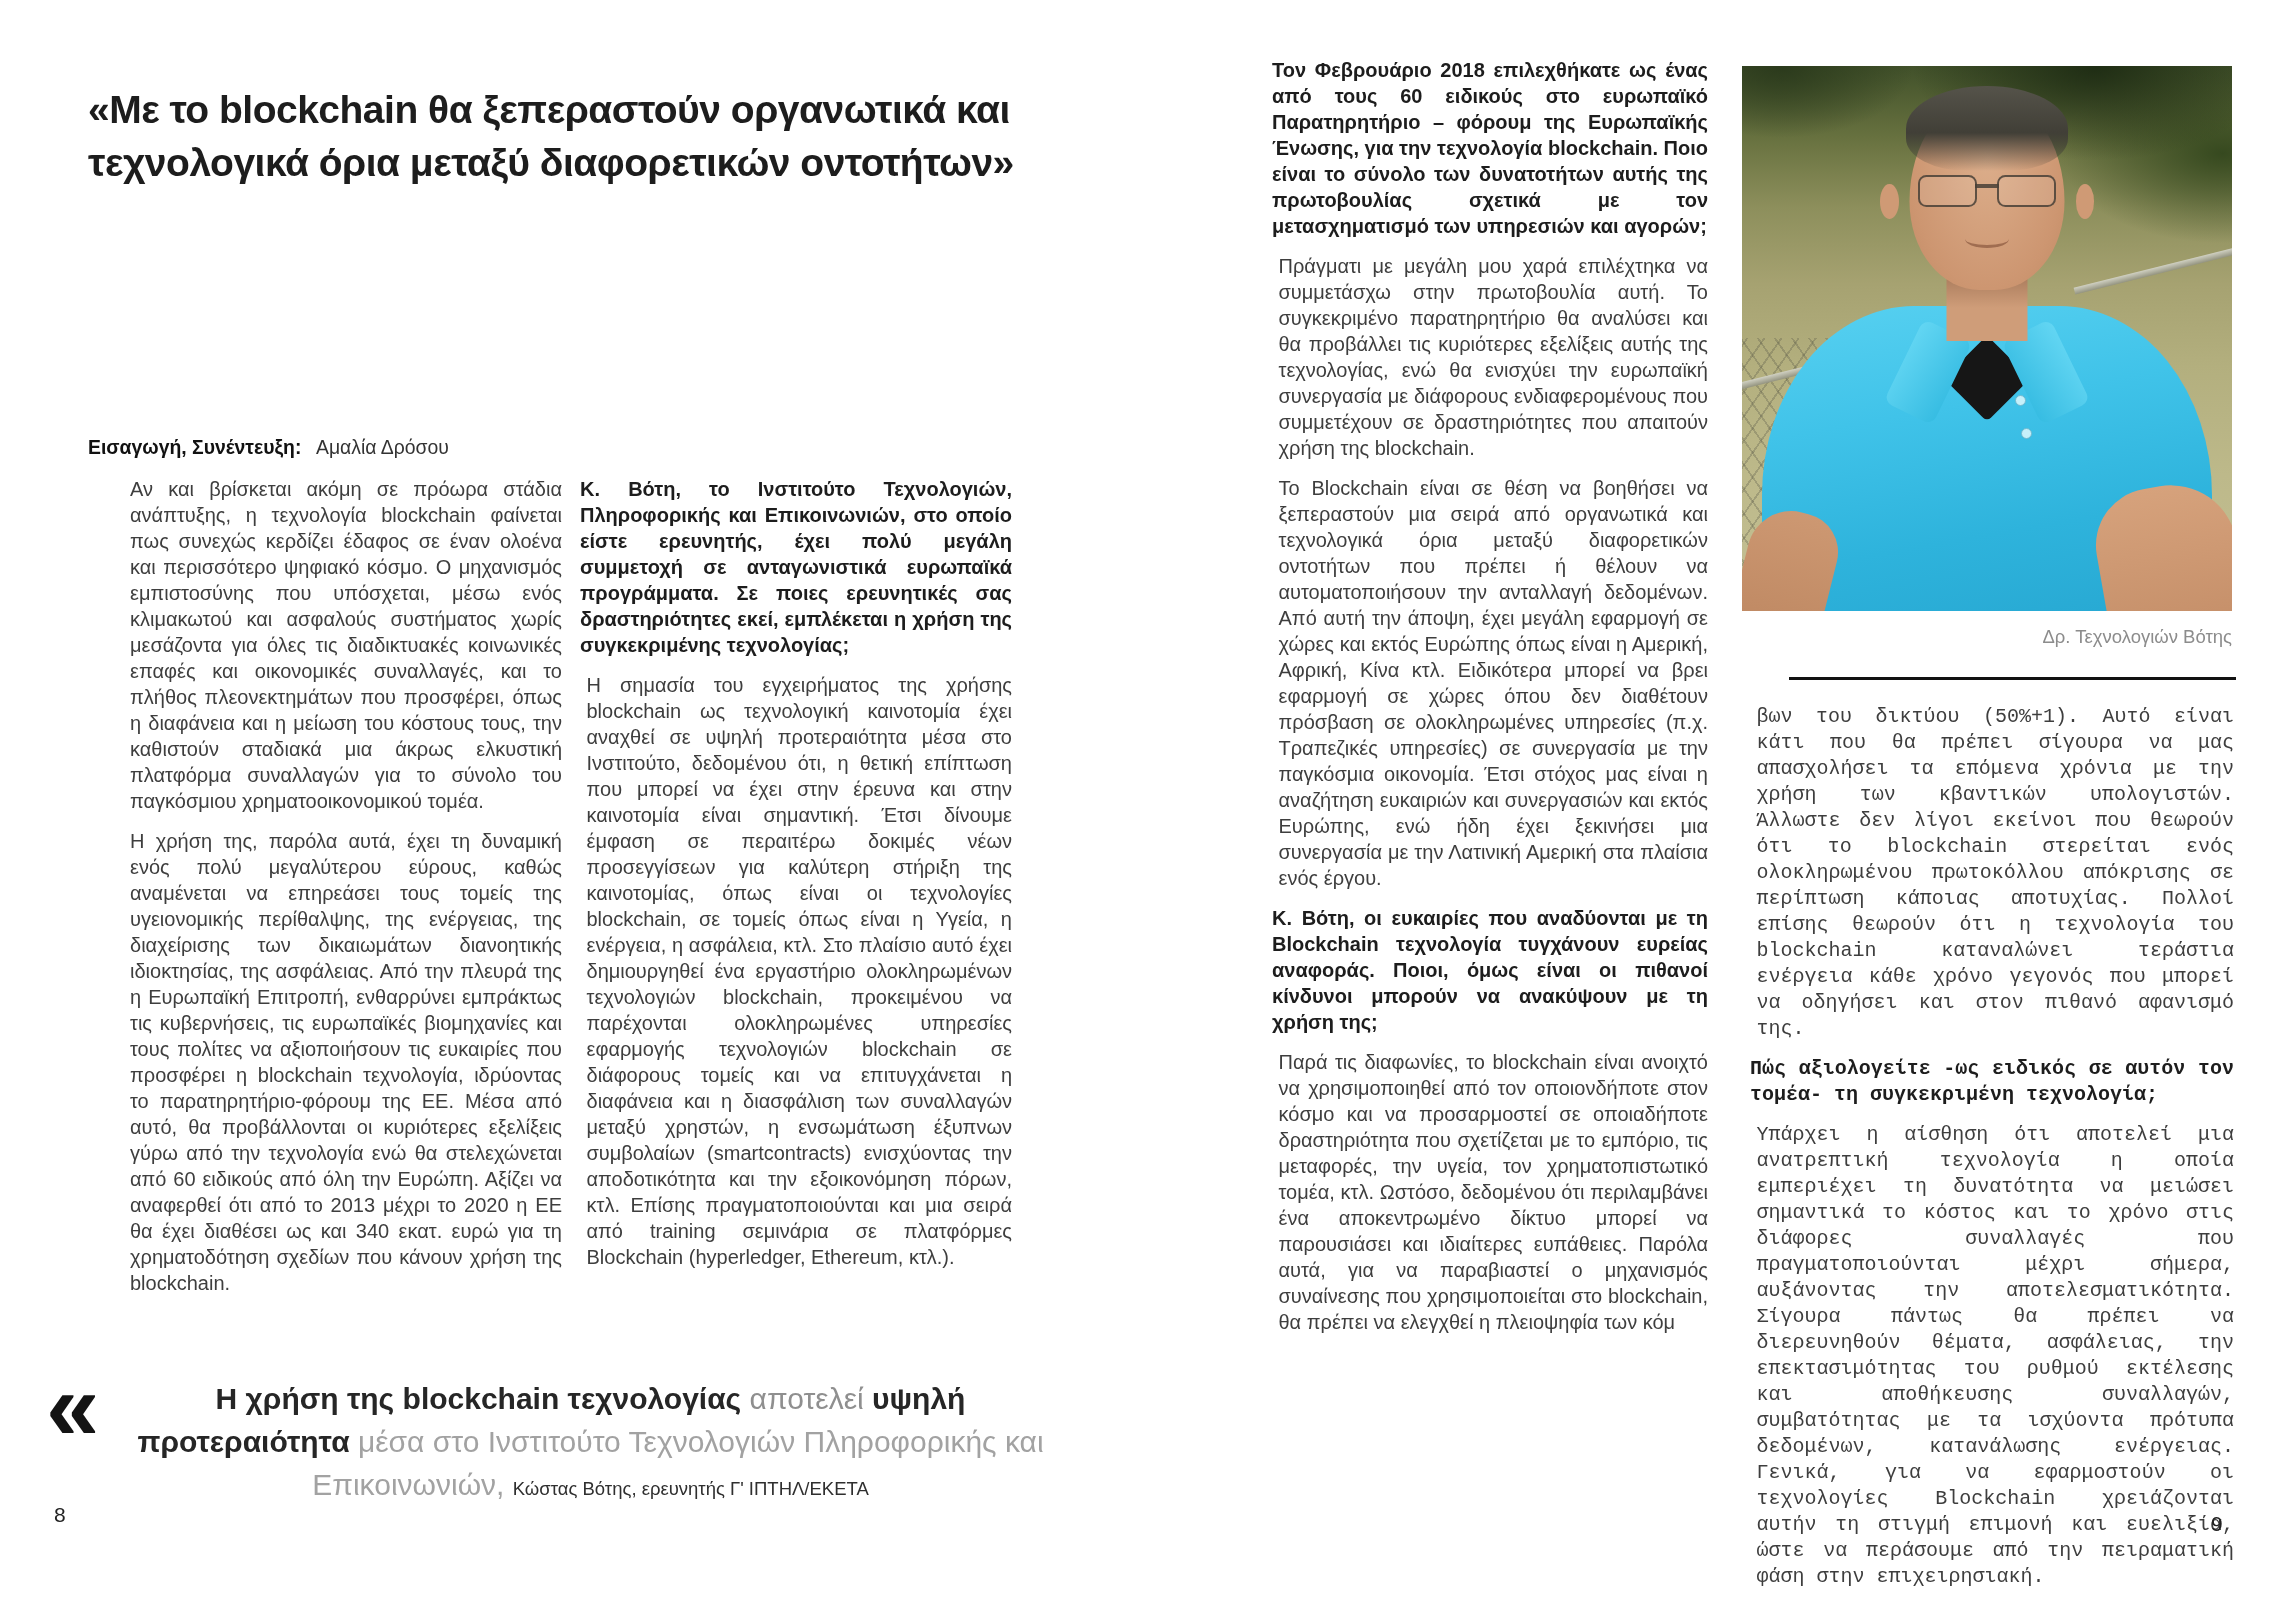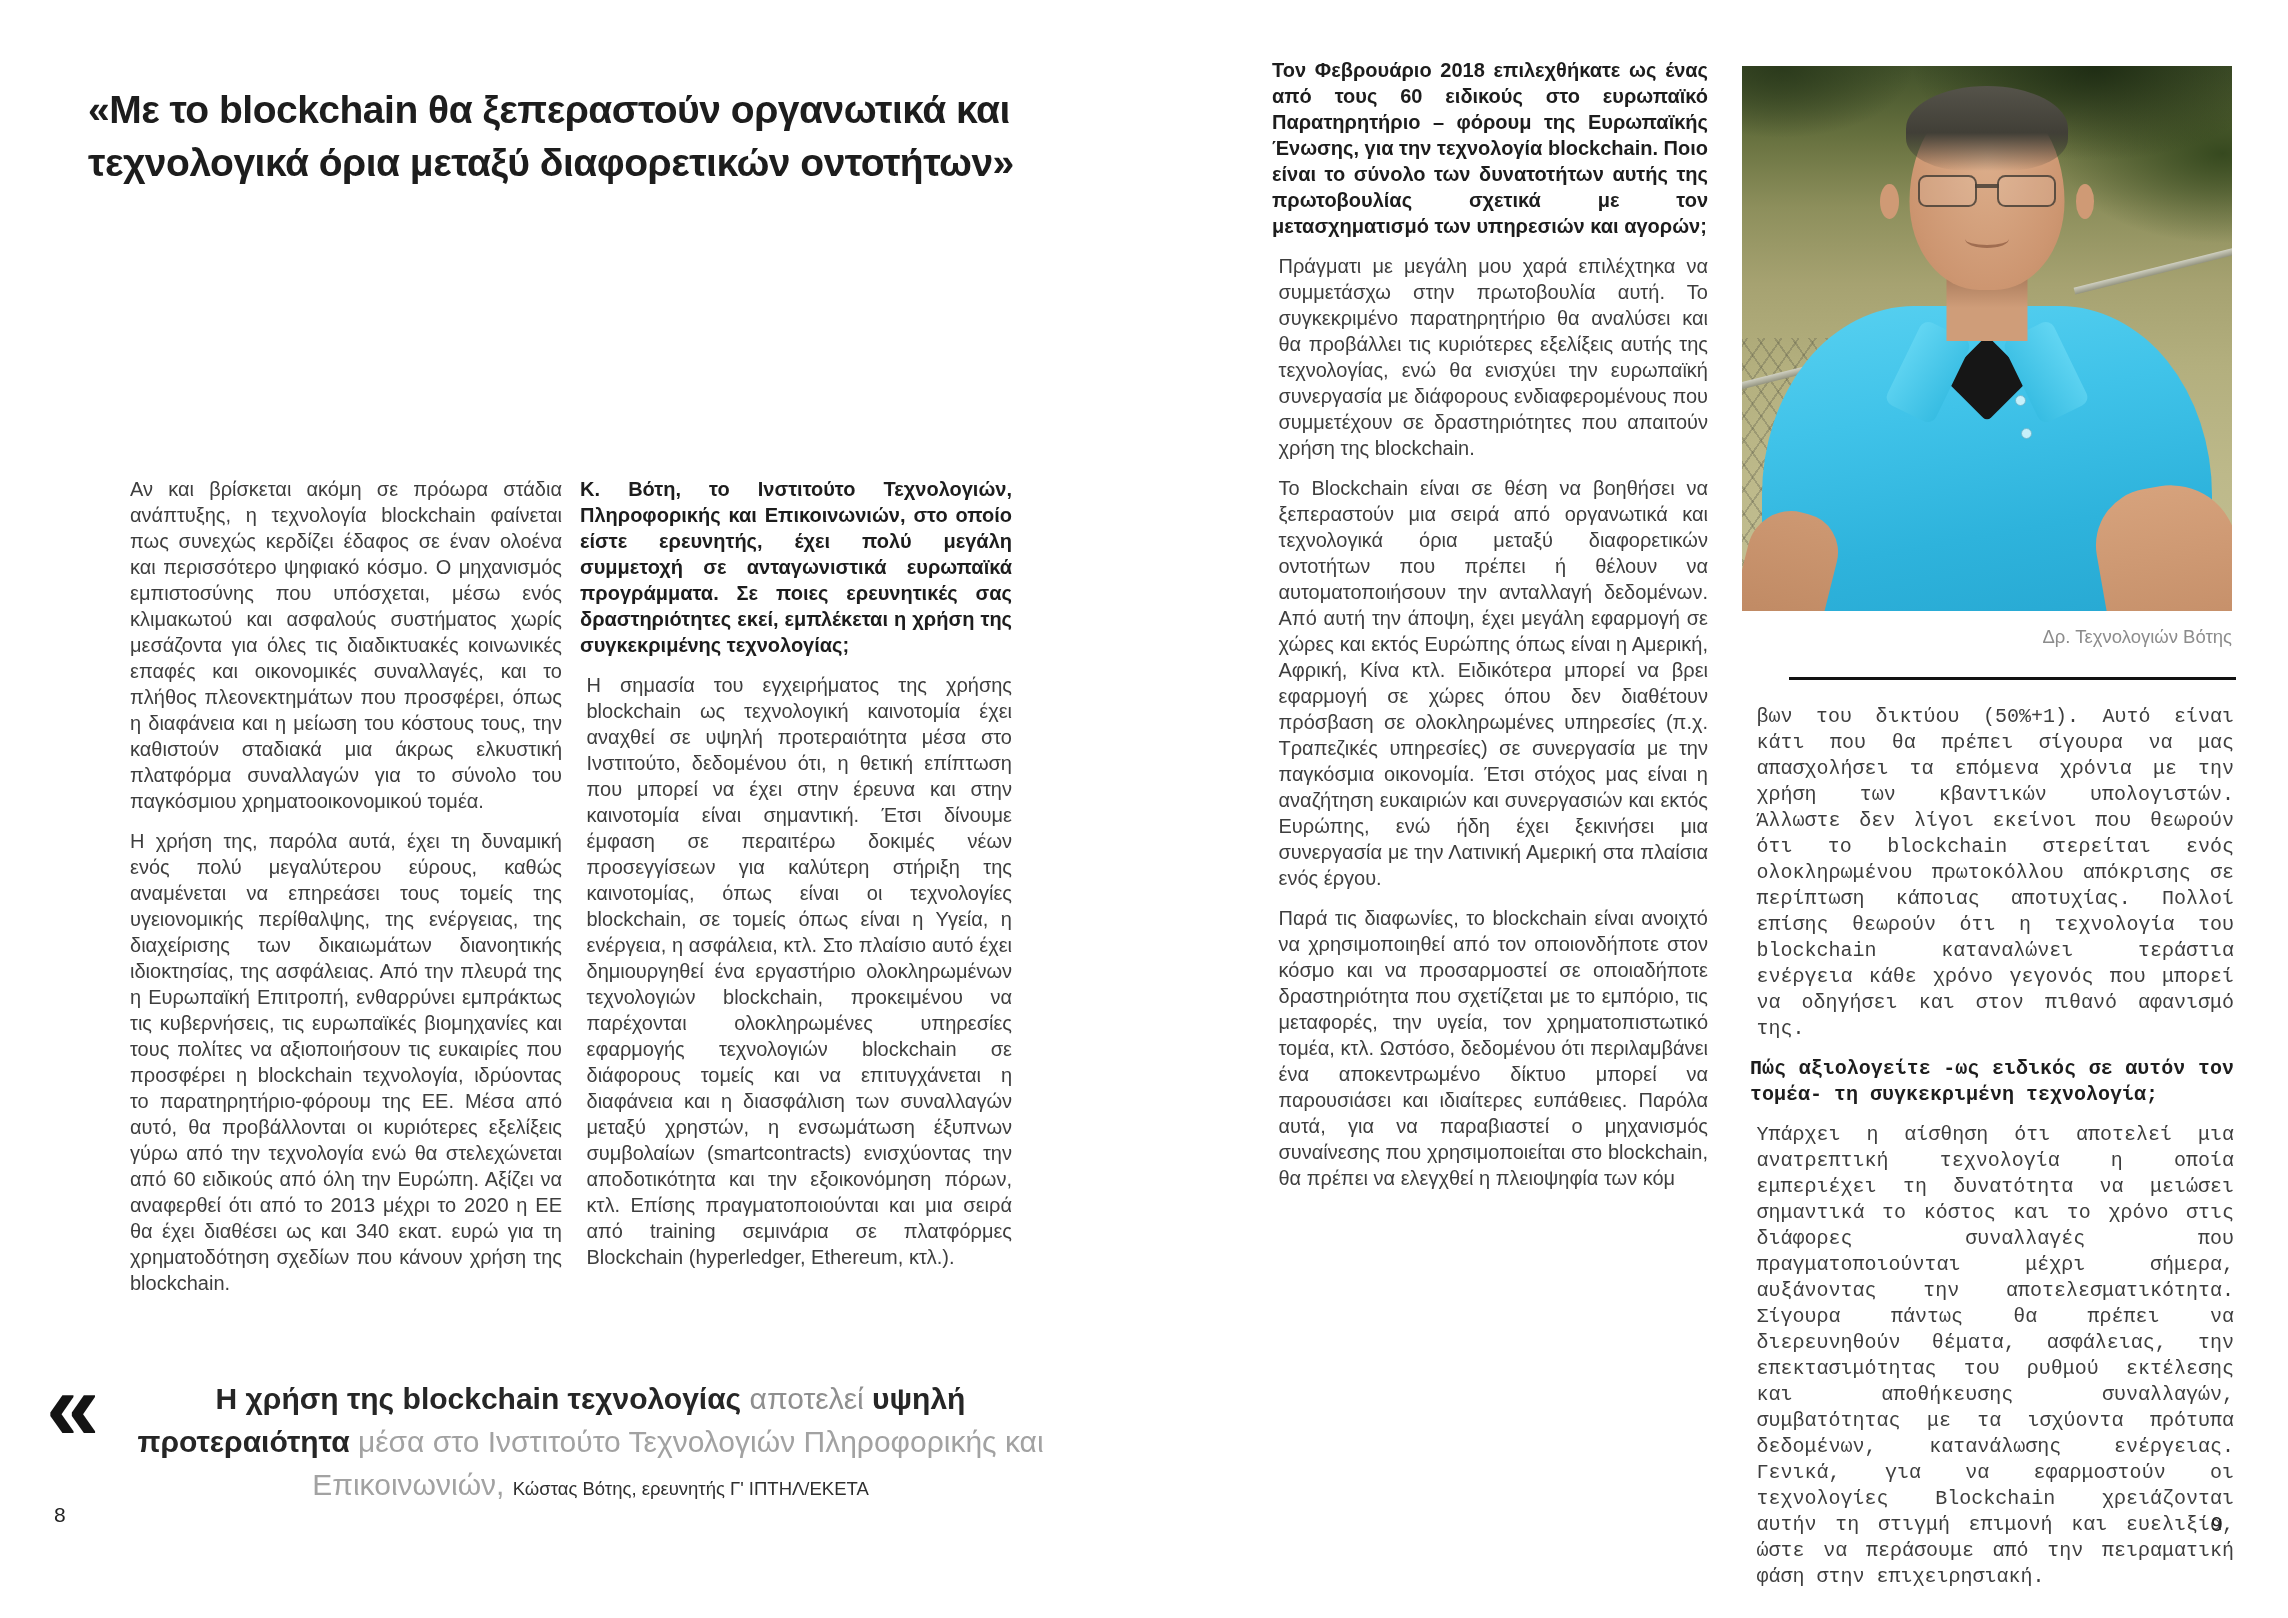--- a/index.html
+++ b/index.html
@@ -96,20 +96,24 @@
   .rule{left:1789px;top:677px;width:447px;height:2.8px;background:#121212;}
 </style>
 </head>
 <body>
 
 <div class="sheet">
 
   <h1 class="abs title">«Με το blockchain θα ξεπεραστούν οργανωτικά και τεχνολογικά όρια μεταξύ διαφορετικών οντοτήτων»</h1>
 
 
+  <p class="abs byline">
+    <b>Εισαγωγή, Συνέντευξη:</b>
+    <span class="name">Αμαλία Δρόσου</span>
+  </p>
 
   <div class="col col1">
     <p>Αν και βρίσκεται ακόμη σε πρόωρα στάδια ανάπτυξης, η τεχνολογία blockchain φαίνεται πως συνεχώς κερδίζει έδαφος σε έναν ολοένα και περισσότερο ψηφιακό κόσμο. Ο μηχανισμός εμπιστοσύνης που υπόσχεται, μέσω ενός κλιμακωτού και ασφαλούς συστήματος χωρίς μεσάζοντα για όλες τις διαδικτυακές κοινωνικές επαφές και οικονομικές συναλλαγές, και το πλήθος πλεονεκτημάτων που προσφέρει, όπως η διαφάνεια και η μείωση του κόστους τους, την καθιστούν σταδιακά μια άκρως ελκυστική πλατφόρμα συναλλαγών για το σύνολο του παγκόσμιου χρηματοοικονομικού τομέα.</p>
     <p>Η χρήση της, παρόλα αυτά, έχει τη δυναμική ενός πολύ μεγαλύτερου εύρους, καθώς αναμένεται να επηρεάσει τους τομείς της υγειονομικής περίθαλψης, της ενέργειας, της διαχείρισης των δικαιωμάτων διανοητικής ιδιοκτησίας, της ασφάλειας. Από την πλευρά της η Ευρωπαϊκή Επιτροπή, ενθαρρύνει εμπράκτως τις κυβερνήσεις, τις ευρωπαϊκές βιομηχανίες και τους πολίτες να αξιοποιήσουν τις ευκαιρίες που προσφέρει η blockchain τεχνολογία, ιδρύοντας το παρατηρητήριο-φόρουμ της ΕΕ. Μέσα από αυτό, θα προβάλλονται οι κυριότερες εξελίξεις γύρω από την τεχνολογία ενώ θα στελεχώνεται από 60 ειδικούς από όλη την Ευρώπη. Αξίζει να αναφερθεί ότι από το 2013 μέχρι το 2020 η ΕΕ θα έχει διαθέσει ως και 340 εκατ. ευρώ για τη χρηματοδότηση σχεδίων που κάνουν χρήση της blockchain.</p>
   </div>
 
   <div class="col col2">
     <p class="q">Κ. Βότη, το Ινστιτούτο Τεχνολογιών, Πληροφορικής και Επικοινωνιών, στο οποίο είστε ερευνητής, έχει πολύ μεγάλη συμμετοχή σε ανταγωνιστικά ευρωπαϊκά προγράμματα. Σε ποιες ερευνητικές σας δραστηριότητες εκεί, εμπλέκεται η χρήση της συγκεκριμένης τεχνολογίας;</p>
     <p class="a">Η σημασία του εγχειρήματος της χρήσης blockchain ως τεχνολογική καινοτομία έχει αναχθεί σε υψηλή προτεραιότητα μέσα στο Ινστιτούτο, δεδομένου ότι, η θετική επίπτωση που μπορεί να έχει στην έρευνα και στην καινοτομία είναι σημαντική. Έτσι δίνουμε έμφαση σε περαιτέρω δοκιμές νέων προσεγγίσεων για καλύτερη στήριξη της καινοτομίας, όπως είναι οι τεχνολογίες blockchain, σε τομείς όπως είναι η Υγεία, η ενέργεια, η ασφάλεια, κτλ. Στο πλαίσιο αυτό έχει δημιουργηθεί ένα εργαστήριο ολοκληρωμένων τεχνολογιών blockchain, προκειμένου να παρέχονται ολοκληρωμένες υπηρεσίες εφαρμογής τεχνολογιών blockchain σε διάφορους τομείς και να επιτυγχάνεται η διαφάνεια και η διασφάλιση των συναλλαγών μεταξύ χρηστών, η ενσωμάτωση έξυπνων συμβολαίων (smartcontracts) ενισχύοντας την αποδοτικότητα και την εξοικονόμηση πόρων, κτλ. Επίσης πραγματοποιούνται και μια σειρά από training σεμινάρια σε πλατφόρμες Blockchain (hyperledger, Ethereum, κτλ.).</p>
   </div>
@@ -119,20 +123,21 @@
   <div class="abs pullquote">
     <span class="pq-b">Η χρήση της blockchain τεχνολογίας</span><span class="pq-g"> αποτελεί </span><span class="pq-b">υψηλή προτεραιότητα</span><span class="pq-g2"> μέσα στο Ινστιτούτο Τεχνολογιών Πληροφορικής και Επικοινωνιών, </span><span class="pq-attr">Κώστας Βότης, ερευνητής Γ' ΙΠΤΗΛ/ΕΚΕΤΑ</span>
   </div>
 
   <div class="abs pagenum pn8">8</div>
 
   <div class="col colA">
     <p class="q">Τον Φεβρουάριο 2018 επιλεχθήκατε ως ένας από τους 60 ειδικούς στο ευρωπαϊκό Παρατηρητήριο – φόρουμ της Ευρωπαϊκής Ένωσης, για την τεχνολογία blockchain. Ποιο είναι το σύνολο των δυνατοτήτων αυτής της πρωτοβουλίας σχετικά με τον μετασχηματισμό των υπηρεσιών και αγορών;</p>
     <p class="a">Πράγματι με μεγάλη μου χαρά επιλέχτηκα να συμμετάσχω στην πρωτοβουλία αυτή. Το συγκεκριμένο παρατηρητήριο θα αναλύσει και θα προβάλλει τις κυριότερες εξελίξεις αυτής της τεχνολογίας, ενώ θα ενισχύει την ευρωπαϊκή συνεργασία με διάφορους ενδιαφερομένους που συμμετέχουν σε δραστηριότητες που απαιτούν χρήση της blockchain.</p>
     <p class="a">Το Blockchain είναι σε θέση να βοηθήσει να ξεπεραστούν μια σειρά από οργανωτικά και τεχνολογικά όρια μεταξύ διαφορετικών οντοτήτων που πρέπει ή θέλουν να αυτοματοποιήσουν την ανταλλαγή δεδομένων. Από αυτή την άποψη, έχει μεγάλη εφαρμογή σε χώρες και εκτός Ευρώπης όπως είναι η Αμερική, Αφρική, Κίνα κτλ. Ειδικότερα μπορεί να βρει εφαρμογή σε χώρες όπου δεν διαθέτουν πρόσβαση σε ολοκληρωμένες υπηρεσίες (π.χ. Τραπεζικές υπηρεσίες) σε συνεργασία με την παγκόσμια οικονομία. Έτσι στόχος μας είναι η αναζήτηση ευκαιριών και συνεργασιών και εκτός Ευρώπης, ενώ ήδη έχει ξεκινήσει μια συνεργασία με την Λατινική Αμερική στα πλαίσια ενός έργου.</p>
+    <p class="q">Κ. Βότη, οι ευκαιρίες που αναδύονται με τη Blockchain τεχνολογία τυγχάνουν ευρείας αναφοράς. Ποιοι, όμως είναι οι πιθανοί κίνδυνοι μπορούν να ανακύψουν με τη χρήση της;</p>
     <p class="a">Παρά τις διαφωνίες, το blockchain είναι ανοιχτό να χρησιμοποιηθεί από τον οποιονδήποτε στον κόσμο και να προσαρμοστεί σε οποιαδήποτε δραστηριότητα που σχετίζεται με το εμπόριο, τις μεταφορές, την υγεία, τον χρηματοπιστωτικό τομέα, κτλ. Ωστόσο, δεδομένου ότι περιλαμβάνει ένα αποκεντρωμένο δίκτυο μπορεί να παρουσιάσει και ιδιαίτερες ευπάθειες. Παρόλα αυτά, για να παραβιαστεί ο μηχανισμός συναίνεσης που χρησιμοποιείται στο blockchain, θα πρέπει να ελεγχθεί η πλειοψηφία των κόμ</p>
   </div>
 
   <div class="abs photo">
     <div class="ph-mesh"></div>
     <div class="ph-rail-l"></div>
     <div class="ph-rail-r"></div>
     <div class="ph-post"></div>
     <div class="ph-torso"></div>
     <div class="ph-under"></div>

